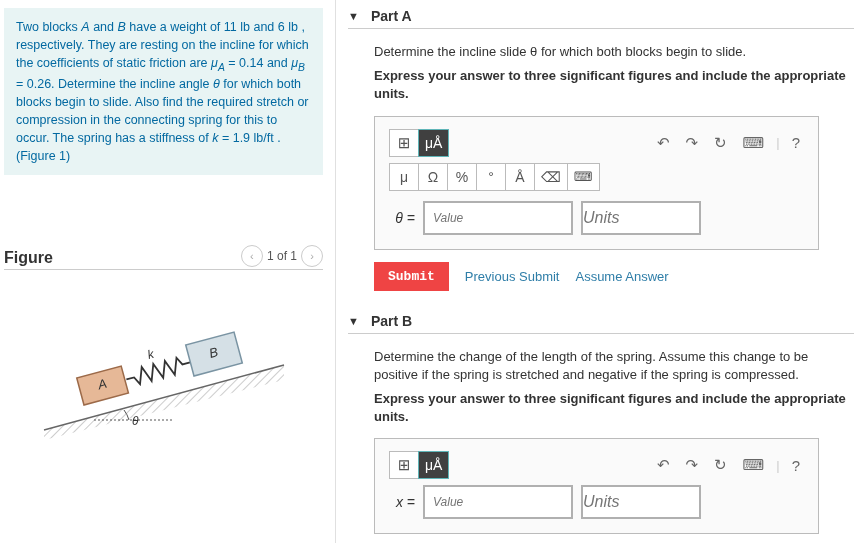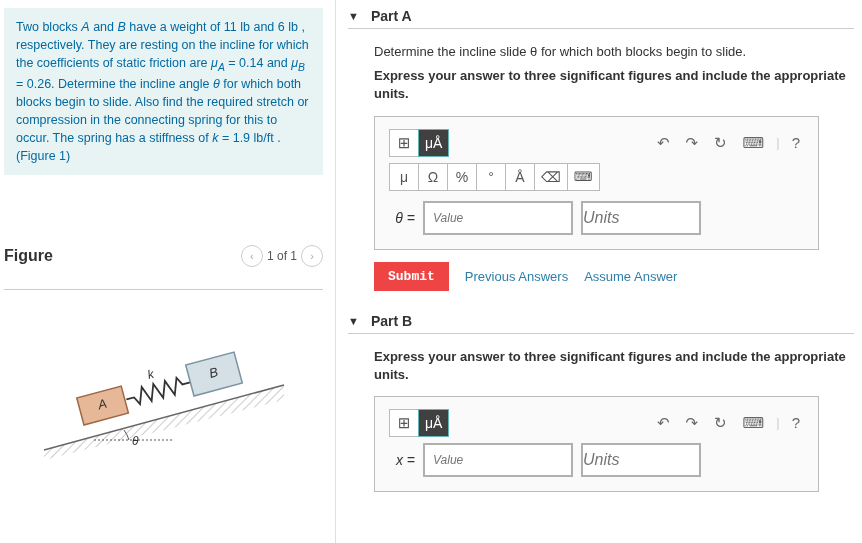--- a/index.html
+++ b/index.html
@@ -3,21 +3,21 @@
 <meta charset="utf-8">
 <style>
 * { box-sizing: border-box; margin: 0; padding: 0; }
 body { font-family: Arial, Helvetica, sans-serif; font-size: 13px; color: #333; background: #fff; width: 862px; height: 543px; overflow: hidden; }
 .container { display: flex; height: 100%; }
 .left { width: 335px; padding: 8px 12px 8px 4px; }
 .right { flex: 1; padding: 8px 8px 8px 12px; border-left: 1px solid #e0e0e0; }
 .problem-box { background: #e8f4f4; padding: 10px 10px 10px 12px; font-size: 12.5px; line-height: 1.45; color: #0369a1; }
 .problem-box i { font-style: italic; }
 .figure-section { margin-top: 70px; }
-.figure-header { display: flex; align-items: center; justify-content: space-between; border-bottom: 1px solid #ccc; padding-bottom: 22px; }
+.figure-header { display: flex; align-items: flex-end; justify-content: space-between; border-bottom: 1px solid #ccc; padding-bottom: 2px; }
 .figure-title { font-size: 16px; font-weight: bold; color: #333; }
 .pager { display: flex; align-items: center; gap: 4px; font-size: 12px; color: #555; }
 .pager-btn { width: 22px; height: 22px; border: 1px solid #ccc; border-radius: 50%; background: #fff; display: flex; align-items: center; justify-content: center; color: #aaa; font-size: 11px; cursor: default; }
 .figure-img { margin-top: 40px; display:flex; justify-content:center; }
 .figure-svg { width: 260px; height: 130px; }
 .part-section { margin-bottom: 22px; }
 .part-header { display: flex; align-items: center; gap: 12px; border-bottom: 1px solid #ccc; padding-bottom: 4px; margin-bottom: 14px; }
 .caret { color: #333; font-size: 11px; }
 .part-title { font-weight: bold; font-size: 14px; }
 .part-body { padding-left: 26px; font-size: 13px; }
@@ -137,31 +137,32 @@
           </div>
           <div class="input-row">
             <span class="eq-label">θ =</span>
             <input class="val-input" placeholder="Value" style="">
             <input class="units-input" placeholder="Units" style="">
           </div>
         </div>
       </div>
       <div class="action-row">
         <button class="submit-btn">Submit</button>
-        <span class="link nou">Previous Answers</span>
+        <span class="link nou">Previous Submit</span>
         <span class="link nou">Assume Answer</span>
       </div>
     </div>
 
     <div class="part-section">
       <div class="part-header">
         <span class="caret">▼</span>
         <span class="part-title">Part B</span>
       </div>
       <div class="part-body">
+        <div class="instr">Determine the change of the length of the spring. Assume this change to be positive if the spring is stretched and negative if the spring is compressed.</div>
         <div class="instr instr-bold">Express your answer to three significant figures and include the appropriate units.</div>
         <div class="answer-box">
           <div class="toolbar">
             <div class="tool-group">
               <div class="tool-btn">
                   <span class="tool-icon">⊞</span>
                 </div>
               <div class="tool-btn active">
                   <span>μÅ</span>
                 </div>

